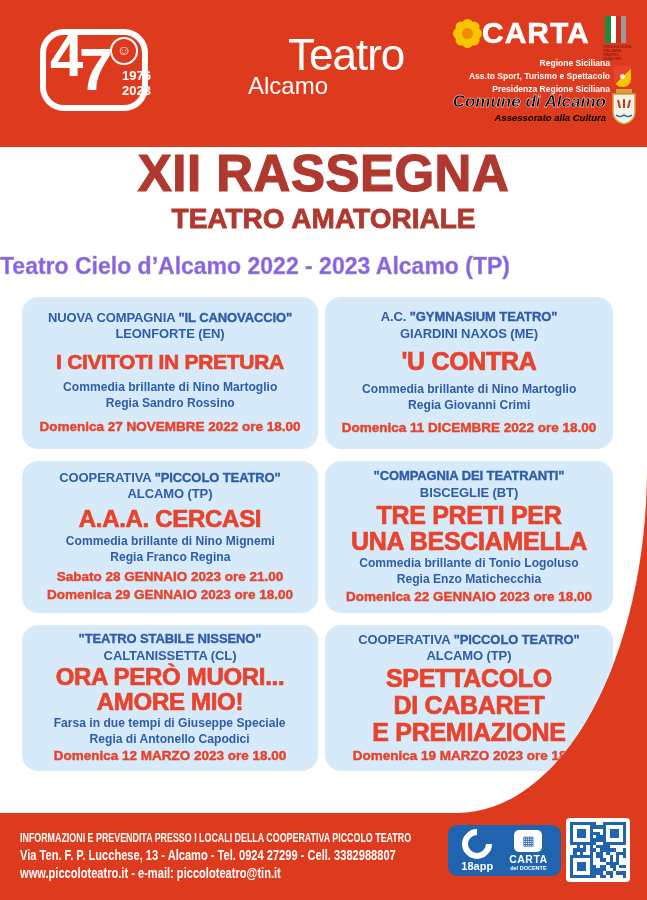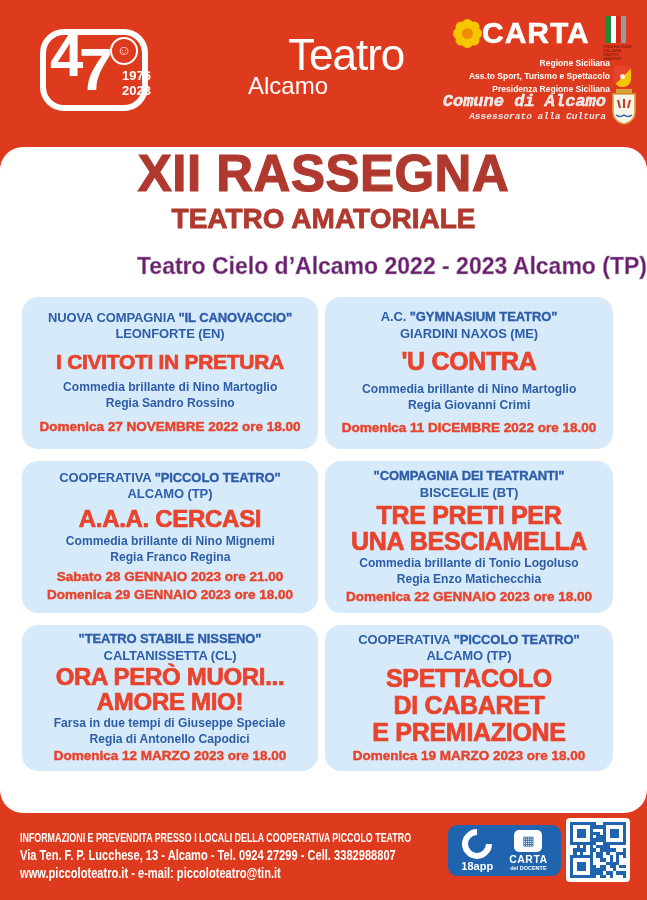--- a/index.html
+++ b/index.html
@@ -25,32 +25,32 @@
   .fita{position:absolute;left:603px;top:16px;width:30px;}
   .fita-flag{width:21px;height:27px;margin-left:2px;
      background:linear-gradient(90deg,#1e8a3c 0 30%,#fff 30% 52%,#cf2b1e 52% 78%,#9a9a9a 78% 100%);}
   .fita-text{margin-top:2px;font-size:4px;line-height:4px;color:#8c1f10;font-weight:bold;width:28px;}
   .regione{position:absolute;right:16px;top:57px;display:flex;align-items:center;gap:4px;color:#fff;}
   .regione-lines{text-align:right;font-size:8.5px;line-height:13px;font-weight:bold;white-space:pre-line;}
   .sicilia-crest{width:17px;height:21px;border-radius:3px 3px 8px 8px;position:relative;
      background:linear-gradient(135deg,#E8432C 50%,#F7C600 50%);}
   .sicilia-crest::after{content:"";position:absolute;left:6px;top:8px;width:5px;height:5px;
      border-radius:50%;background:rgba(255,255,255,.85);}
-  .comune{position:absolute;right:10px;top:88px;display:flex;align-items:center;gap:5px;color:#e5e5e5;font-family:Liberation Mono, monospace;}
+  .comune{position:absolute;right:10px;top:88px;display:flex;align-items:center;gap:5px;color:#000000;}
   .comune-text{text-align:right;font-style:italic;}
   .comune-t1{font-size:17px;font-weight:bold;-webkit-text-stroke:0.4px #fff;}
   .comune-t2{font-size:9.5px;font-weight:bold;}
   
   .content{position:absolute;left:0;top:147px;width:647px;height:666px;background:#fff;
-           border-bottom-right-radius:190px 345px;overflow:hidden;border-radius:23px;}
+           border-bottom-right-radius:190px 345px;overflow:hidden;}
   .main-title{margin-top:1px;text-align:center;font-size:51px;line-height:52px;font-weight:bold;
            color:#B0392F;-webkit-text-stroke:1.2px #B0392F;letter-spacing:0.5px;}
   .sub-title{margin-top:4px;text-align:center;font-size:28px;line-height:29px;font-weight:bold;
            color:#B0392F;-webkit-text-stroke:0.8px #B0392F;}
-  .venue{margin-top:20px;text-align:right;font-size:23px;font-weight:bold;color:#701a75;
+  .venue{margin-top:20px;text-align:left;font-size:23px;font-weight:bold;color:#8b5cf6;
            -webkit-text-stroke:0.5px #9FA0A2;}
   .grid{position:absolute;left:22px;top:150px;display:grid;grid-template-columns:296px 288px;
         grid-template-rows:152px 152px 146px;column-gap:7px;row-gap:12px;}
   .card{background:#D7EAF9;border-radius:16px;box-sizing:border-box;padding:6px 10px;
         display:flex;flex-direction:column;align-items:center;justify-content:space-evenly;
         text-align:center;}
   .card-head{color:#2D5DA8;font-size:13px;line-height:16.5px;font-weight:bold;letter-spacing:-0.1px;}
   .company-name{-webkit-text-stroke:0.35px #2D5DA8;}
   .card-title{color:#E8432C;font-weight:bold;white-space:pre-line;letter-spacing:-0.3px;
         -webkit-text-stroke:0.7px #E8432C;font-size:21px;line-height:23px;}

